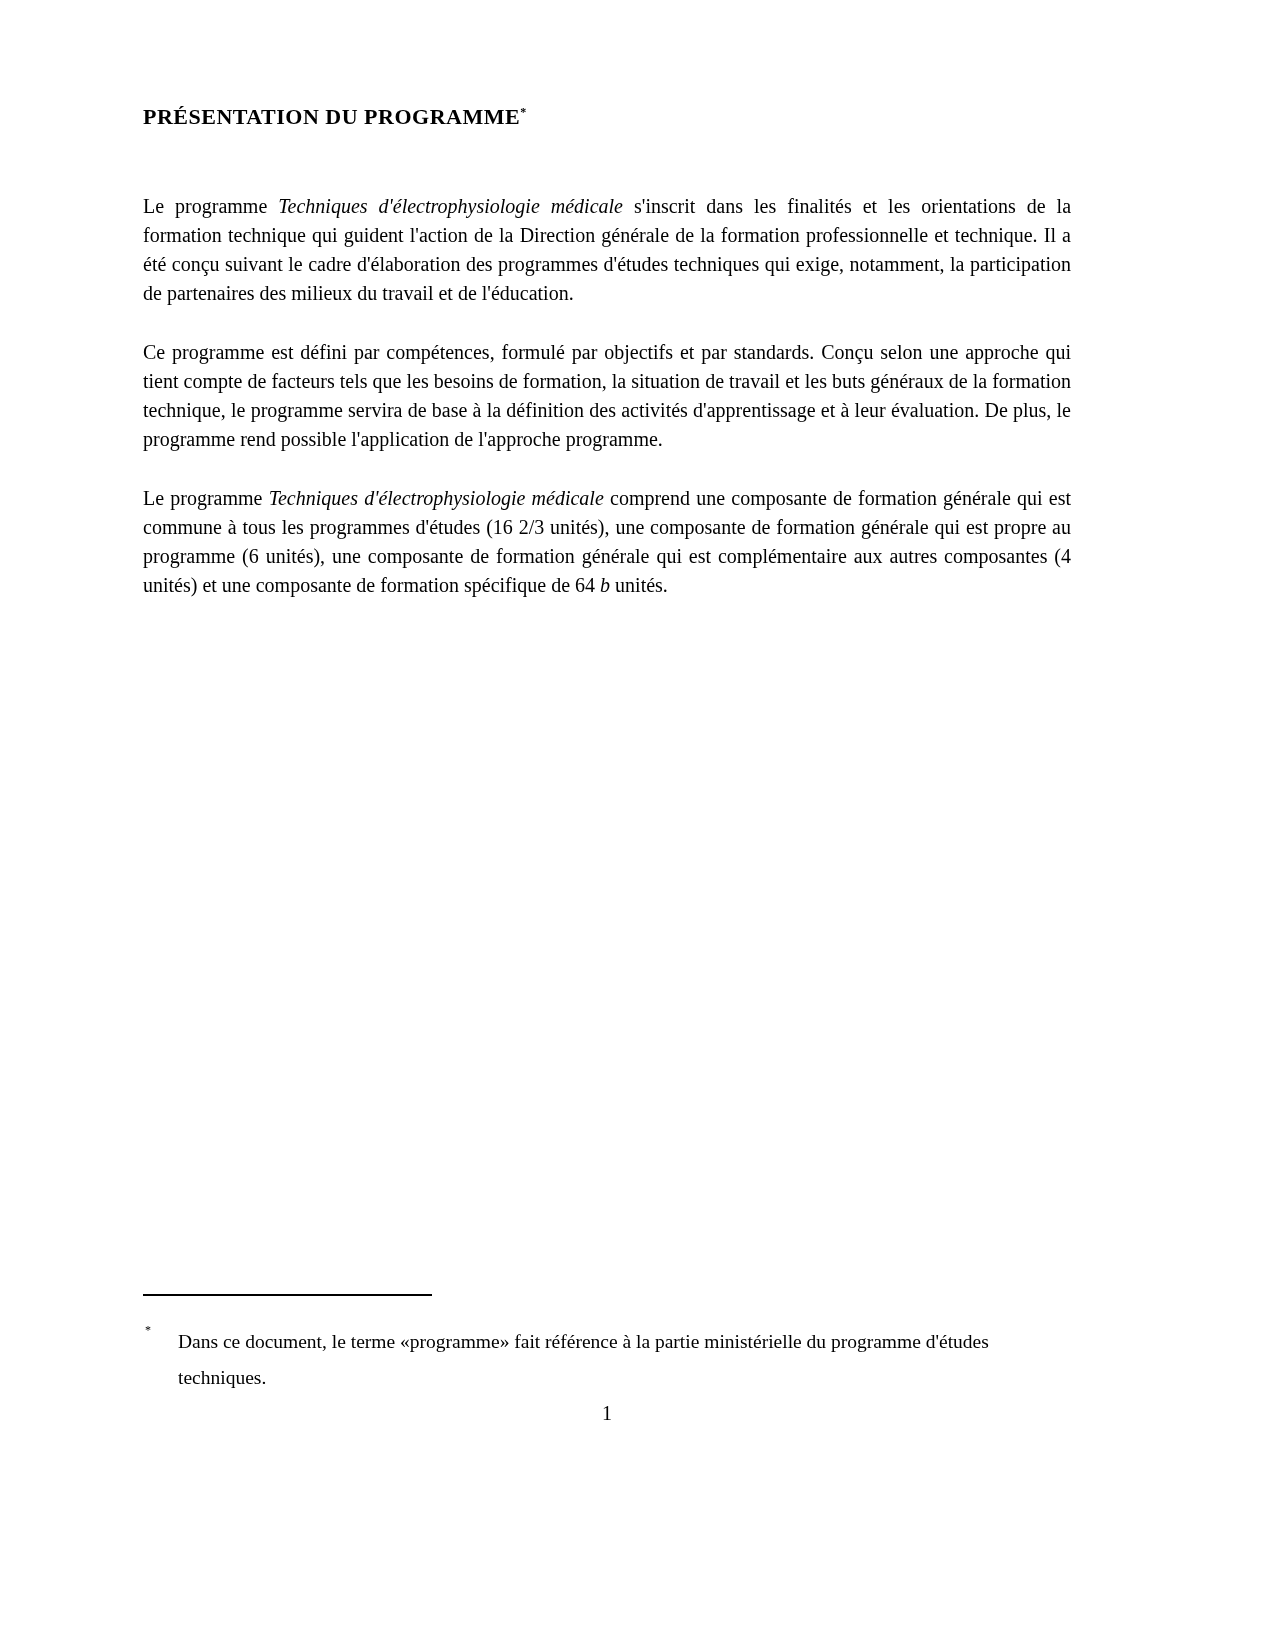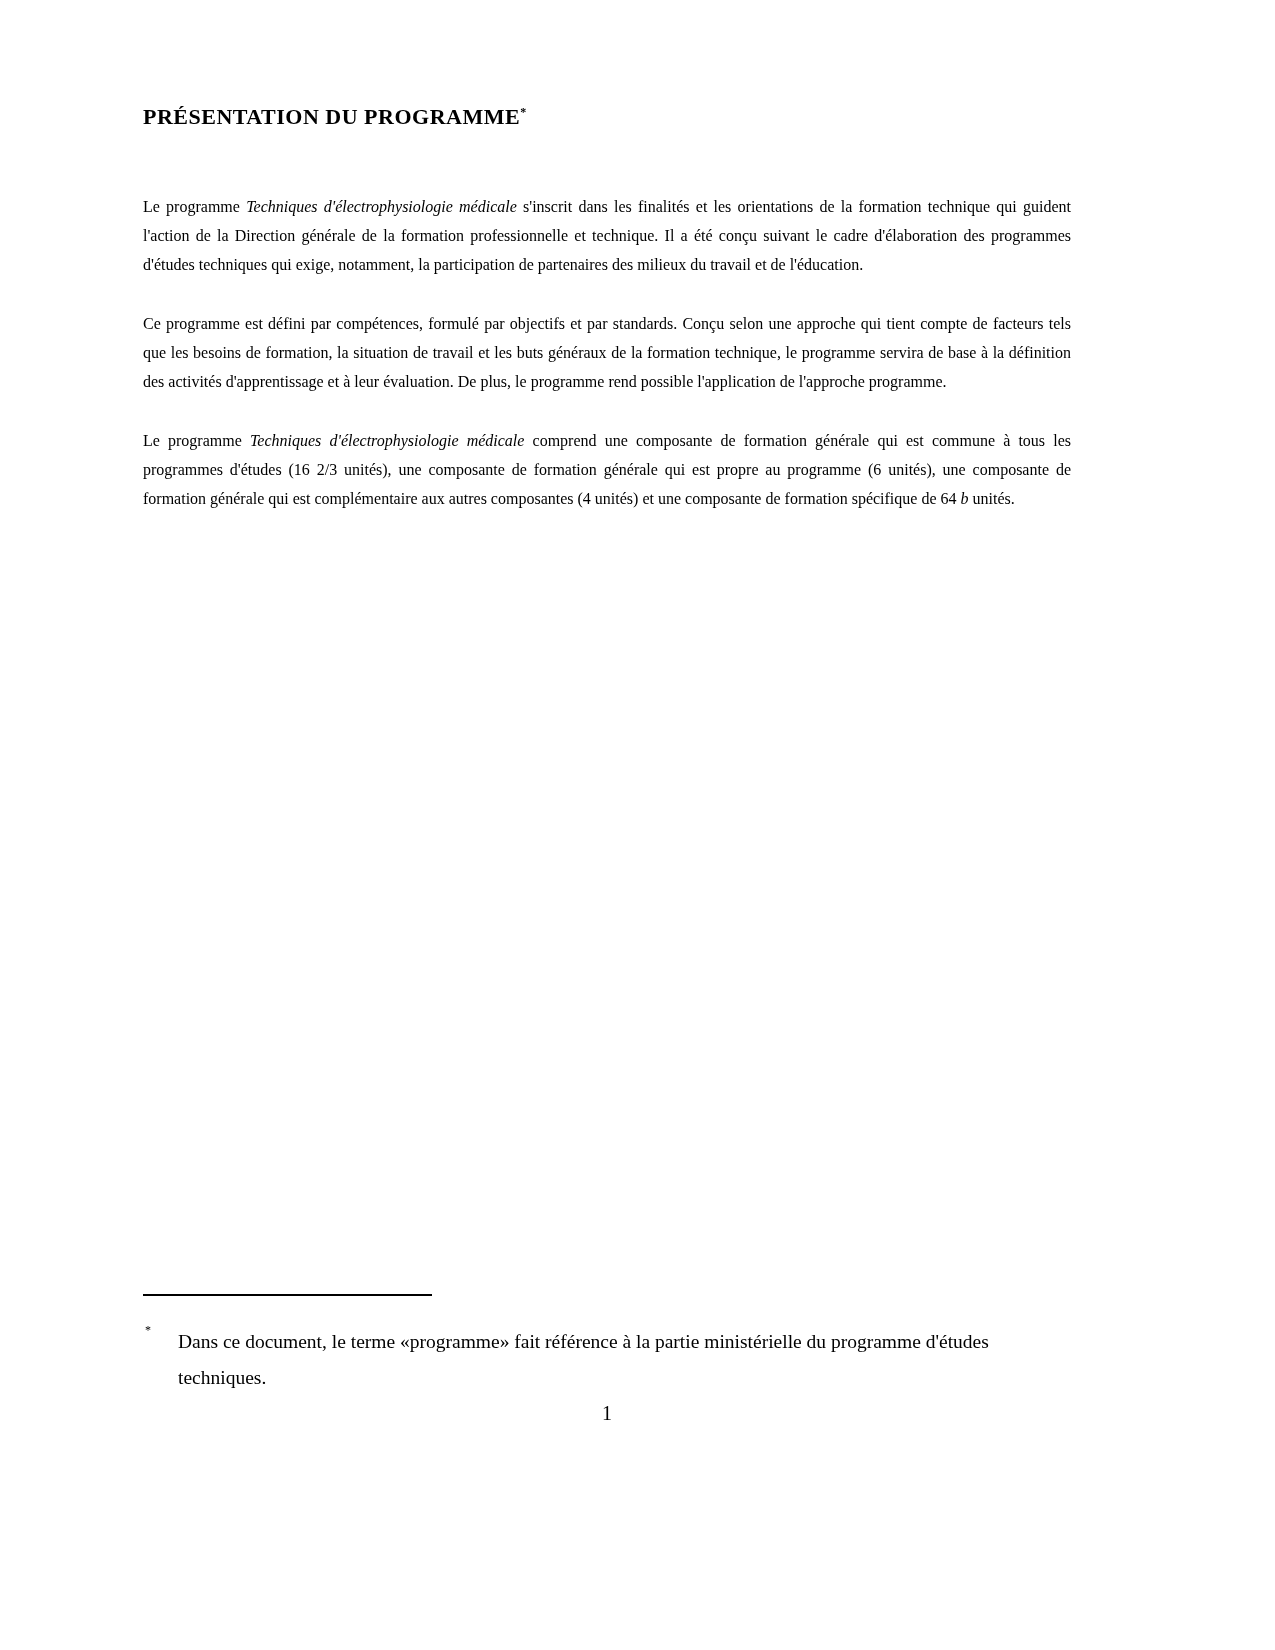--- a/index.html
+++ b/index.html
@@ -26,21 +26,21 @@
     letter-spacing: 0.5px;
   }
   .title-mark {
     font-size: 12px;
     font-weight: bold;
     vertical-align: super;
     line-height: 0;
   }
   .para {
     margin: 0 0 30px 0;
-    font-size: 16px;
+    font-size: 20px;
     line-height: 29px;
     text-align: justify;
   }
   .italic { font-style: italic; }
   .footnote-area {
     position: absolute;
     left: 143px;
     top: 1294px;
     width: 928px;
   }

